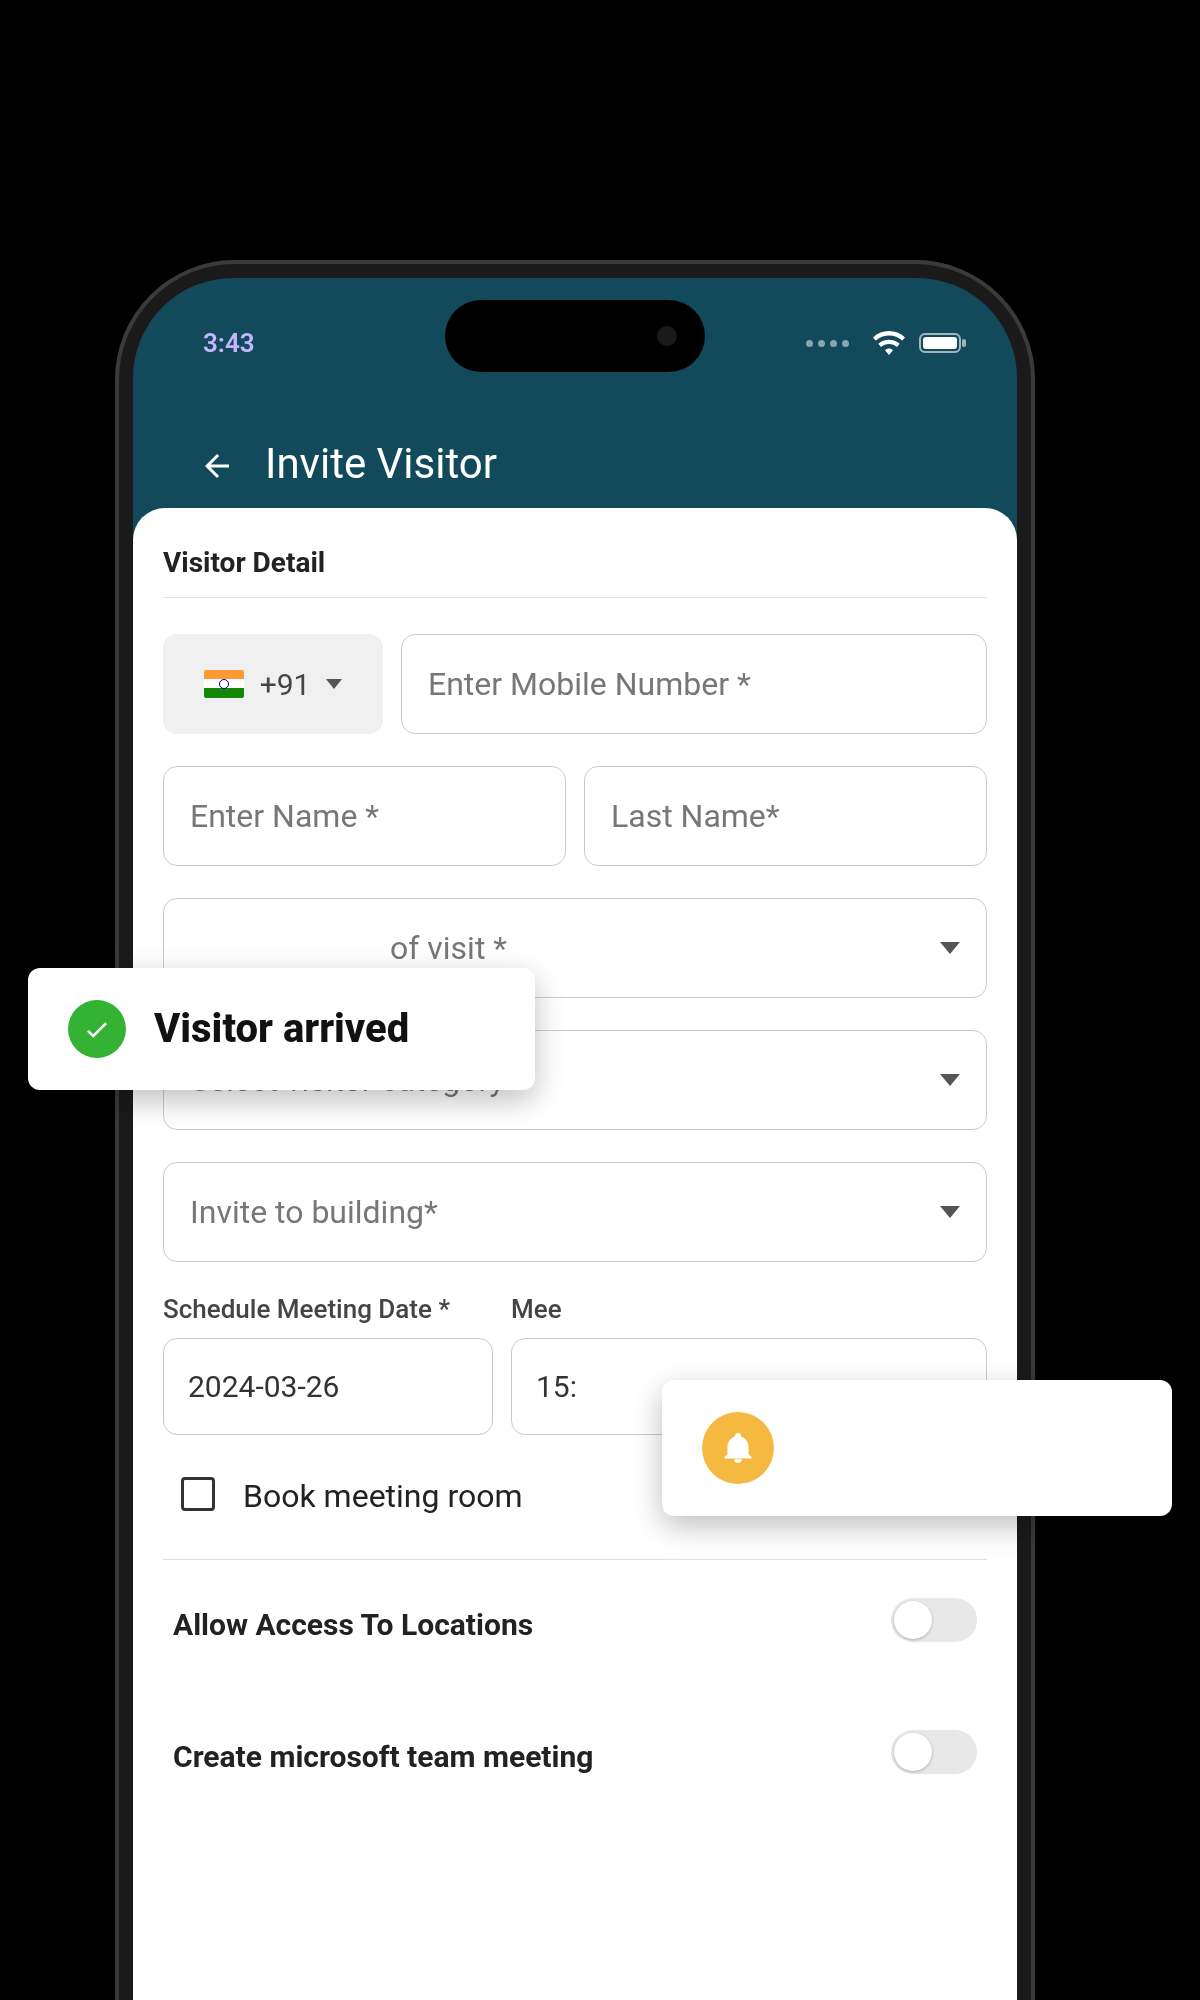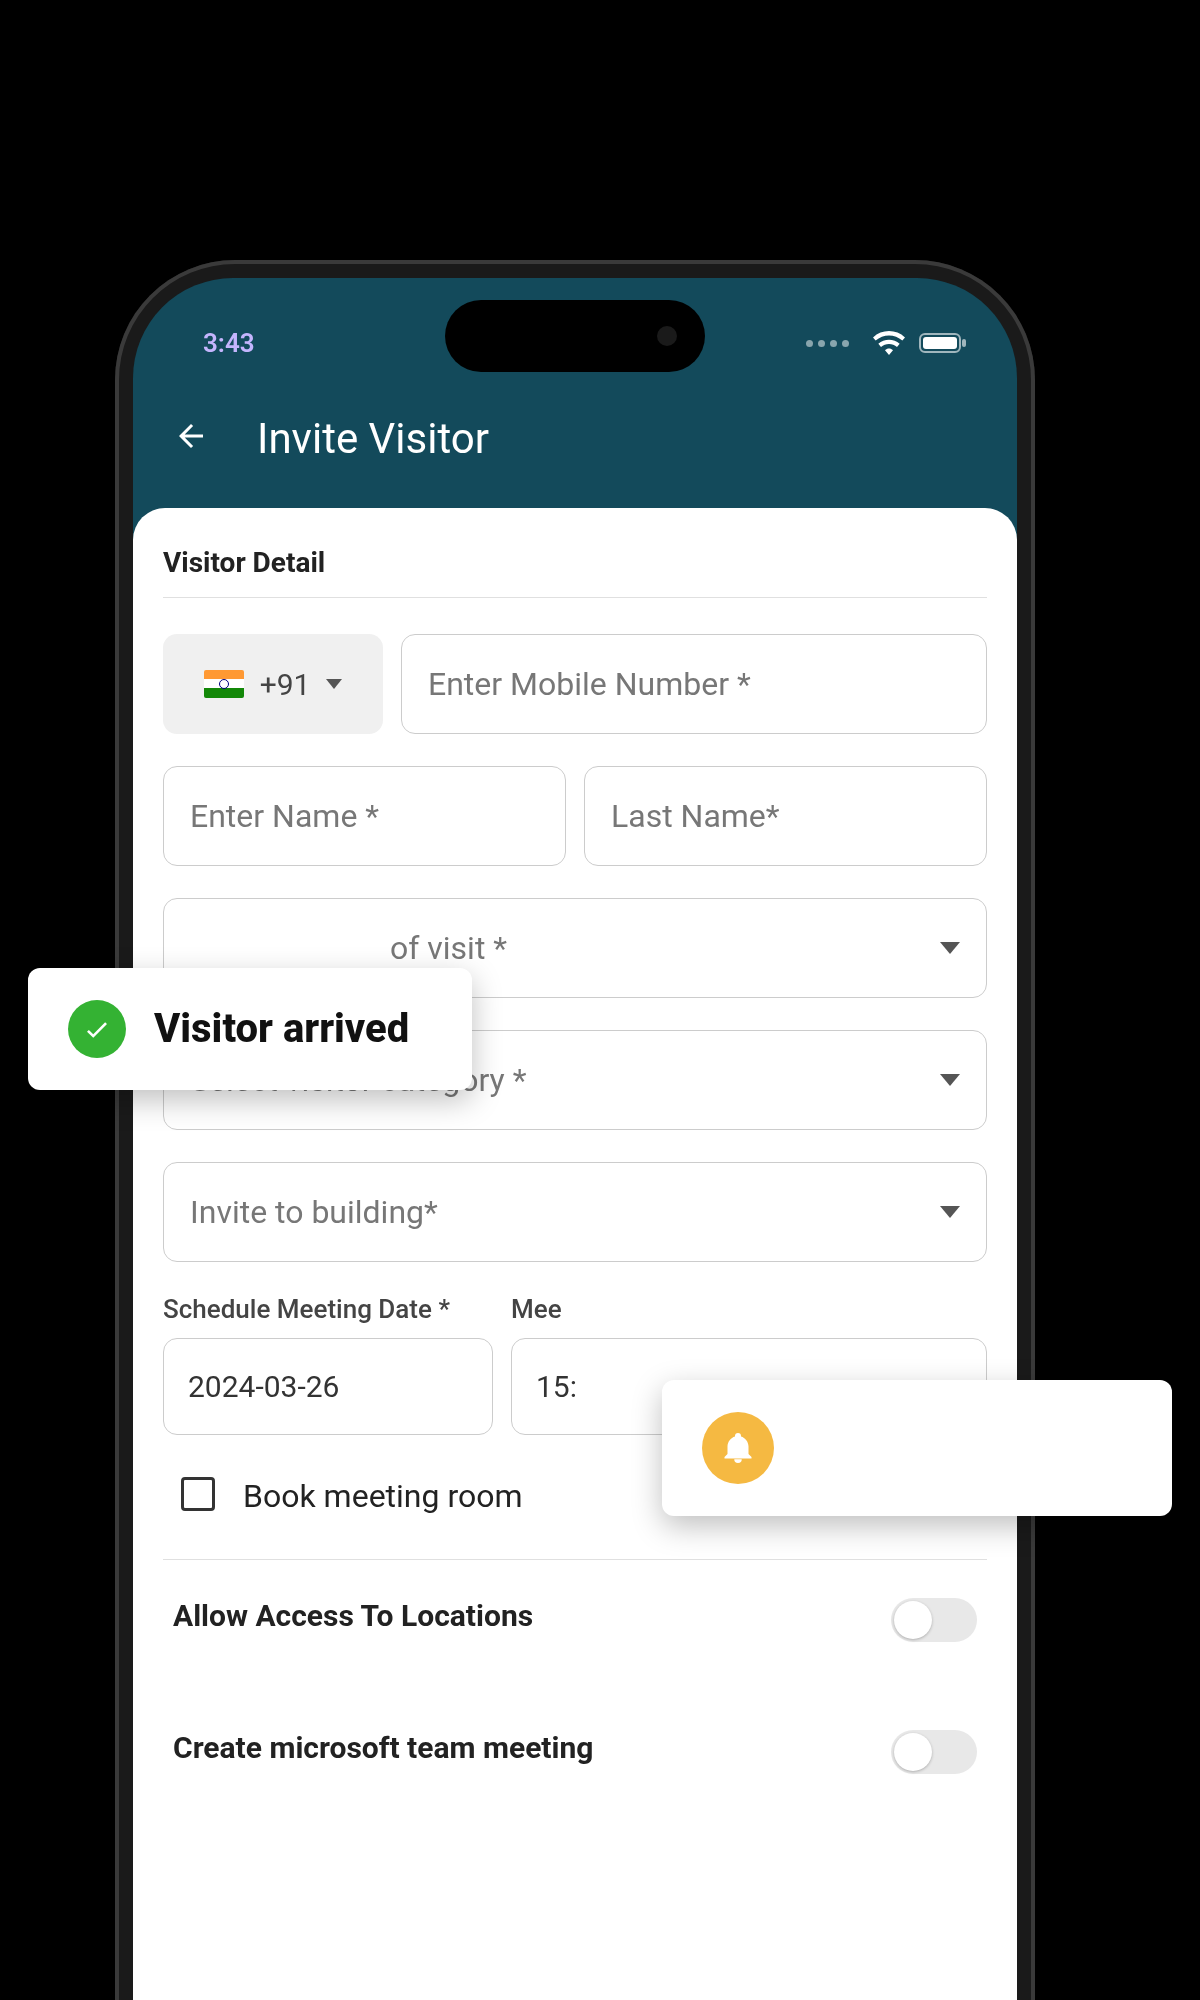--- a/index.html
+++ b/index.html
@@ -82,24 +82,25 @@
   }
   .dots-indicator span {
     width: 7px; height: 7px; border-radius: 50%; background: #fff;
   }
   .wifi-icon svg, .battery-icon svg { display: block; }
 
   
   .app-bar {
     height: 100px;
     display: flex;
-    align-items: center;
-    gap: 48px;
+    align-items: flex-end;
+    gap: 30px;
     padding: 0 40px;
     color: #fff;
+    margin-left: 26px;
   }
   .back-arrow { cursor: pointer; }
   .app-bar-title { font-size: 42px; font-weight: 400; }
 
   
   .content-card {
     background: #fff;
     border-radius: 32px 32px 0 0;
     margin-top: 20px;
     min-height: calc(100% - 230px);
@@ -193,21 +194,21 @@
   .checkbox {
     width: 34px; height: 34px;
     border: 3px solid #333;
     border-radius: 4px;
     cursor: pointer;
   }
   .checkbox-label { font-size: 32px; color: #222; }
 
   .toggle-row {
     display: flex;
-    align-items: flex-start;
+    align-items: flex-end;
     justify-content: space-between;
     padding: 28px 10px;
   }
   .toggle-label { font-size: 30px; font-weight: 700; color: #222; }
   .toggle {
     width: 86px; height: 44px;
     background: #e8e8e8;
     border-radius: 30px;
     position: relative;
     cursor: pointer;
@@ -226,21 +227,21 @@
     position: absolute;
     background: #fff;
     border-radius: 12px;
     box-shadow: 0 10px 30px rgba(0,0,0,0.25);
     display: flex;
     align-items: center;
     gap: 28px;
     padding: 32px 40px;
     z-index: 500;
   }
-  .callout-1 { left: 28px; top: 968px; width: 444px; }
+  .callout-1 { left: 28px; top: 968px; width: 507px; }
   .callout-2 { left: 662px; top: 1380px; width: 510px; }
   .check-circle {
     width: 58px; height: 58px;
     background: #34b233;
     border-radius: 50%;
     display: flex; align-items: center; justify-content: center;
     flex-shrink: 0;
   }
   .bell-circle {
     width: 72px; height: 72px;

